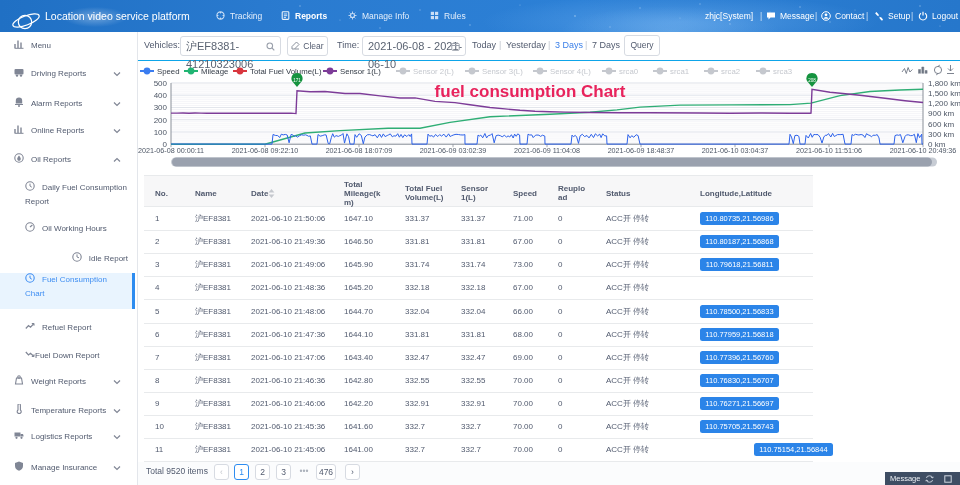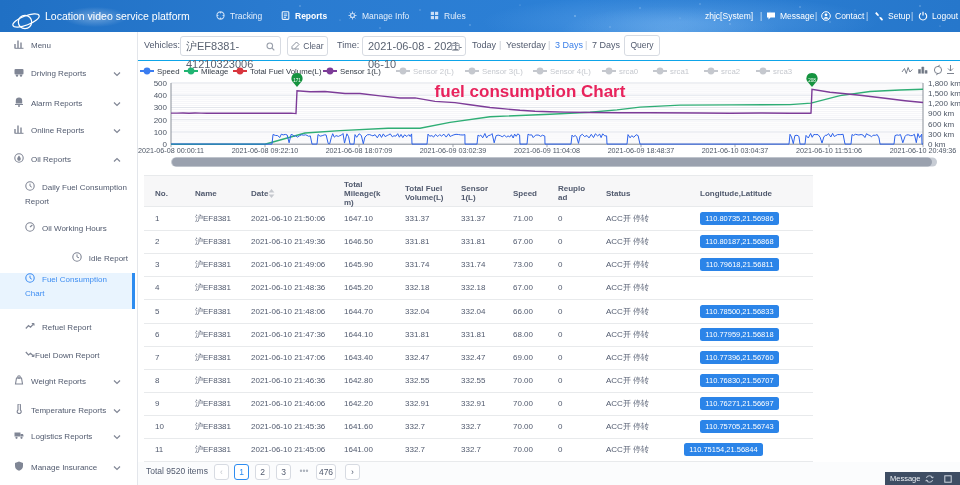--- a/index.html
+++ b/index.html
@@ -502,21 +502,21 @@
     <div class="rowline" style="top:286.1px;"></div>
     <div class="td" style="left:0px;width:40px;top:263.0px;">11</div>
     <div class="td" style="left:40px;width:56px;top:263.0px;">沪EF8381</div>
     <div class="td" style="left:96px;width:93px;top:263.0px;">2021-06-10 21:45:06</div>
     <div class="td" style="left:189px;width:61px;top:263.0px;">1641.00</div>
     <div class="td" style="left:250px;width:56px;top:263.0px;">332.7</div>
     <div class="td" style="left:306px;width:52px;top:263.0px;">332.7</div>
     <div class="td" style="left:358px;width:45px;top:263.0px;">70.00</div>
     <div class="td" style="left:403px;width:48px;top:263.0px;">0</div>
     <div class="td" style="left:451px;width:94px;top:263.0px;">ACC开 停转</div>
-    <div class="td" style="left:529px;width:124px;top:263.0px;">
+    <div class="td" style="left:565px;width:124px;top:263.0px;justify-content:flex-end;">
       <span class="lonbtn">110.75154,21.56844</span>
     </div>
 </div>
 
 <div id="pager">
   <div style="position:absolute;left:8px;top:4px;font-size:8.5px;color:#515a6e;">Total 9520 items</div>
   <div class="pbtn" style="left:76px;width:15px;color:#c5c8ce;">‹</div>
   <div class="pbtn" style="left:96px;width:15px;border-color:#2d8cf0;color:#2d8cf0;">1</div>
   <div class="pbtn" style="left:117px;width:15px;">2</div>
   <div class="pbtn" style="left:138px;width:15px;">3</div>

